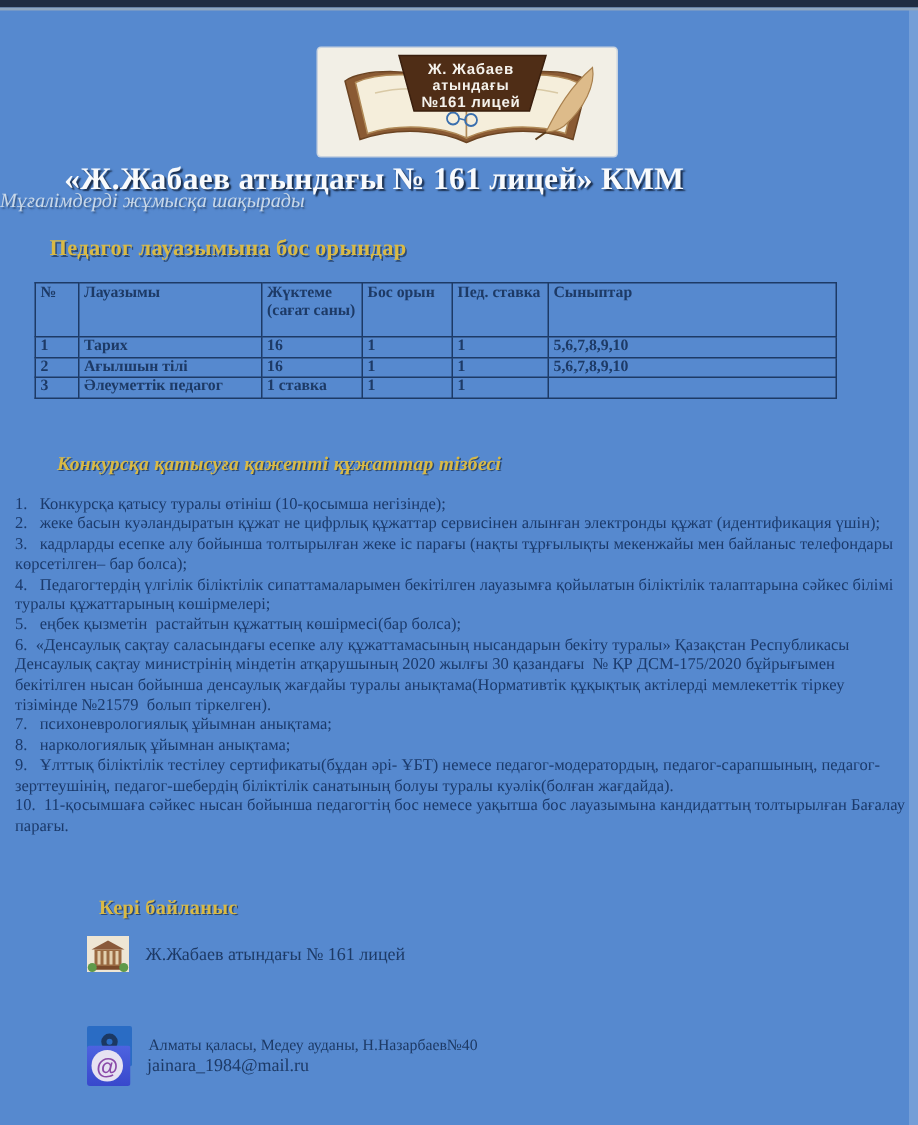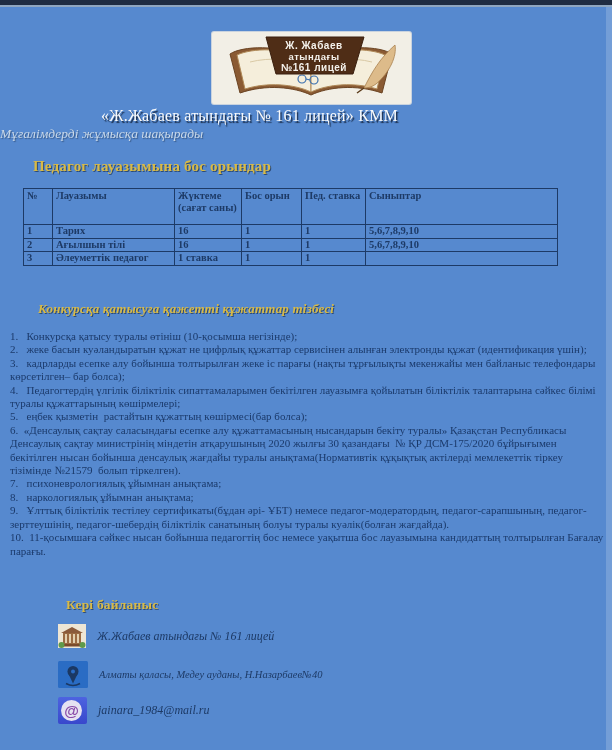--- a/index.html
+++ b/index.html
@@ -13,21 +13,21 @@
   .topbar-line{position:absolute;left:0;top:5px;width:612px;height:2px;background:#8fa6bf;}
   .right-strip{position:absolute;right:0;top:7px;width:6px;height:743px;background:rgba(255,255,255,0.18);}
 
   .logo-box{
     position:absolute;left:212px;top:32px;width:199px;height:72px;
     background:#f2efe6;border-radius:2px;box-shadow:0 0 0 1px #c9d3df;text-align:center;
   }
 
   .title{
     position:absolute;left:0;top:107px;width:499px;text-align:center;
-    font-size:16px;font-weight:normal;color:#f8fafc;
+    font-size:21px;font-weight:bold;color:#f8fafc;
     text-shadow:1.5px 1.5px 1px rgba(15,30,55,0.85);
     letter-spacing:0.2px;
   }
   .subtitle{
     position:absolute;left:0;top:126px;width:612px;text-align:left;
     font-size:13.5px;color:#c9d8e8;text-shadow:1px 1px 1px rgba(25,45,75,0.5);font-style:italic;
   }
 
   .section-heading{
     position:absolute;font-weight:bold;color:#d9ba45;
@@ -53,23 +53,23 @@
   .c3{width:53px;} .c4{width:57px;} .c5{width:185px;}
 
   .doc-list{
     position:absolute;left:10px;top:330px;width:594px;
     color:#1b3a6b;font-size:11px;line-height:13.4px;
   }
   .doc-item{white-space:pre-wrap;}
 
   .contact-row{position:absolute;left:58px;display:flex;align-items:center;}
   .contact-row .cicon{flex:0 0 auto;margin-right:11px;display:block;}
-  .contact-text{color:#1d3a66;white-space:nowrap;font-style:italic;}
+  .contact-text{color:#1d3a66;white-space:nowrap;}
   .ct-0{top:624px;} .ct-0 .contact-text{font-size:12px;}
-  .ct-1{top:661px;} .ct-1 .contact-text{font-size:10.5px;}
+  .ct-1{top:684px;} .ct-1 .contact-text{font-size:10.5px;}
   .ct-2{top:697px;} .ct-2 .contact-text{font-size:12px;}
 </style>
 </head>
 <body>
 
 <div class="page">
   <div class="topbar"></div>
   <div class="topbar-line"></div>
   <div class="right-strip"></div>
 

